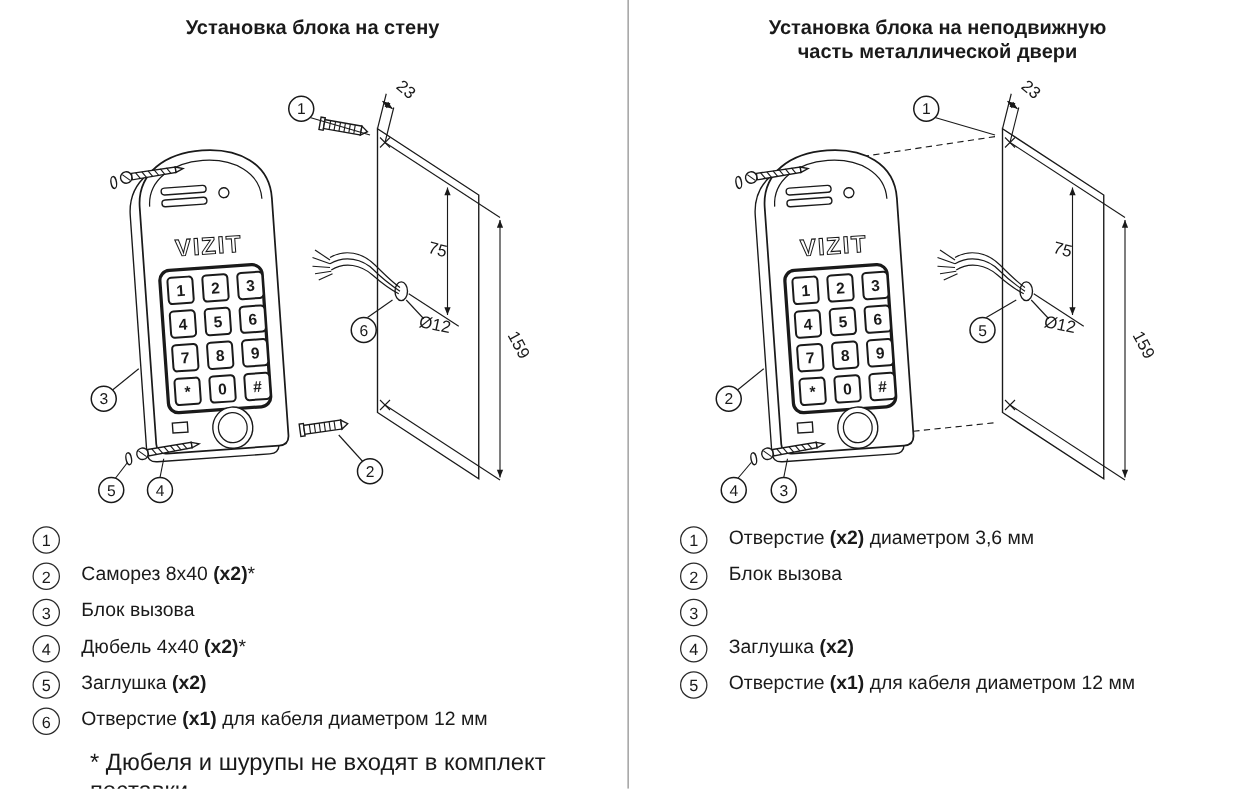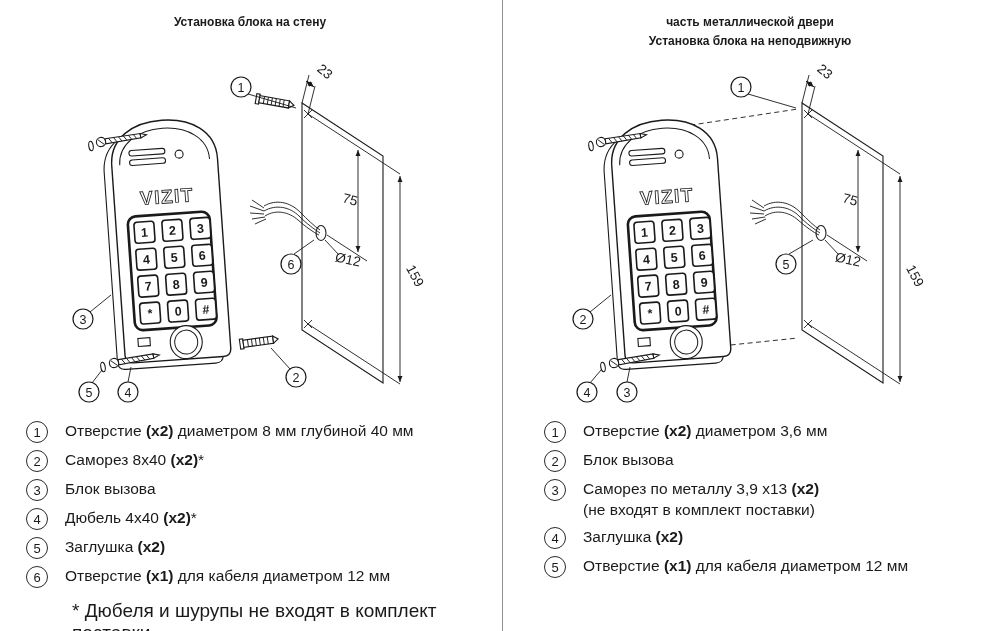--- a/index.html
+++ b/index.html
@@ -6,21 +6,21 @@
   body {
     width:1000px; height:631px; background:#ffffff; position:relative; overflow:hidden;
     font-family:"Liberation Sans", sans-serif; color:#1a1a1a;
   }
   .half { position:absolute; top:0; width:500px; height:631px; }
   #left-half { left:0; }
   #right-half { left:500px; }
   .divider { position:absolute; left:502px; top:0; width:1px; height:631px; background:#8f8f8f; }
 
   .diagram-title { height:43px; padding-top:13px; box-sizing:content-box;
-    text-align:center; font-size:12px; font-weight:bold; line-height:19px; }
+    text-align:center; font-size:16px; font-weight:bold; line-height:19px; }
 
   svg.diagram { display:block; margin:0 auto; }
 
   .legend { margin-top:12px; }
   #left-half .legend { padding-left:26px; }
   #right-half .legend { padding-left:44px; }
   .legend-row { display:flex; align-items:flex-start; margin-bottom:6px; font-size:15.5px; }
   .lnum { flex:0 0 auto; width:20px; height:20px; border:1.4px solid #2a2a2a; border-radius:50%;
     font-size:13px; display:flex; align-items:center; justify-content:center;
     margin-right:17px; margin-top:1px; }
@@ -218,21 +218,20 @@
     <g>
       <line x1="279" y1="198" x2="299" y2="184" class="thin"></line>
       <circle cx="276" cy="208" r="10" class="co-circle"></circle>
       <text x="276" y="212.5" class="cotxt">6</text>
     </g>
   </svg>
 
   <div class="legend">
     <div class="legend-row">
       <span class="lnum">1</span>
-      <span class="ltext"><span>Отверстие </span><b>(х2)</b><span> диаметром 8 мм глубиной 40 мм</span></span>
     </div>
     <div class="legend-row">
       <span class="lnum">2</span>
       <span class="ltext"><span>Саморез 8х40 </span><b>(х2)</b><span>*</span></span>
     </div>
     <div class="legend-row">
       <span class="lnum">3</span>
       <span class="ltext"><span>Блок вызова</span><b></b><span></span></span>
     </div>
     <div class="legend-row">
@@ -246,22 +245,22 @@
     <div class="legend-row">
       <span class="lnum">6</span>
       <span class="ltext"><span>Отверстие </span><b>(х1)</b><span> для кабеля диаметром 12 мм</span></span>
     </div>
     <div class="footnote">* Дюбеля и шурупы не входят в комплект поставки.</div>
   </div>
 </div>
 
 <div class="half" id="right-half">
   <div class="diagram-title">
+    <div>Установка блока на неподвижную</div>
     <div>часть металлической двери</div>
-    <div>Установка блока на неподвижную</div>
   </div>
 
   <svg class="diagram" width="470" height="352" viewBox="0 0 470 352">
 
     <polygon points="287,47 368,100 368,327 287,274" class="part"></polygon>
 
     <g>
       <line x1="287" y1="47" x2="294" y2="19" class="thin"></line>
       <line x1="293" y1="58" x2="300" y2="30" class="thin"></line>
       <line x1="291" y1="25" x2="299" y2="31" class="dimline" marker-start="url(#ah)" marker-end="url(#ah)"></line>
@@ -331,24 +330,20 @@
     <div class="legend-row">
       <span class="lnum">1</span>
       <span class="ltext"><span>Отверстие </span><b>(х2)</b><span> диаметром 3,6 мм</span></span>
     </div>
     <div class="legend-row">
       <span class="lnum">2</span>
       <span class="ltext"><span>Блок вызова</span><b></b><span></span></span>
     </div>
     <div class="legend-row">
       <span class="lnum">3</span>
-      <span class="ltext">
-        <span>Саморез по металлу 3,9 х13 </span><b>(х2)</b><span></span>
-        <div>(не входят в комплект поставки)</div>
-      </span>
     </div>
     <div class="legend-row">
       <span class="lnum">4</span>
       <span class="ltext"><span>Заглушка </span><b>(х2)</b><span></span></span>
     </div>
     <div class="legend-row">
       <span class="lnum">5</span>
       <span class="ltext"><span>Отверстие </span><b>(х1)</b><span> для кабеля диаметром 12 мм</span></span>
     </div>
   </div>

